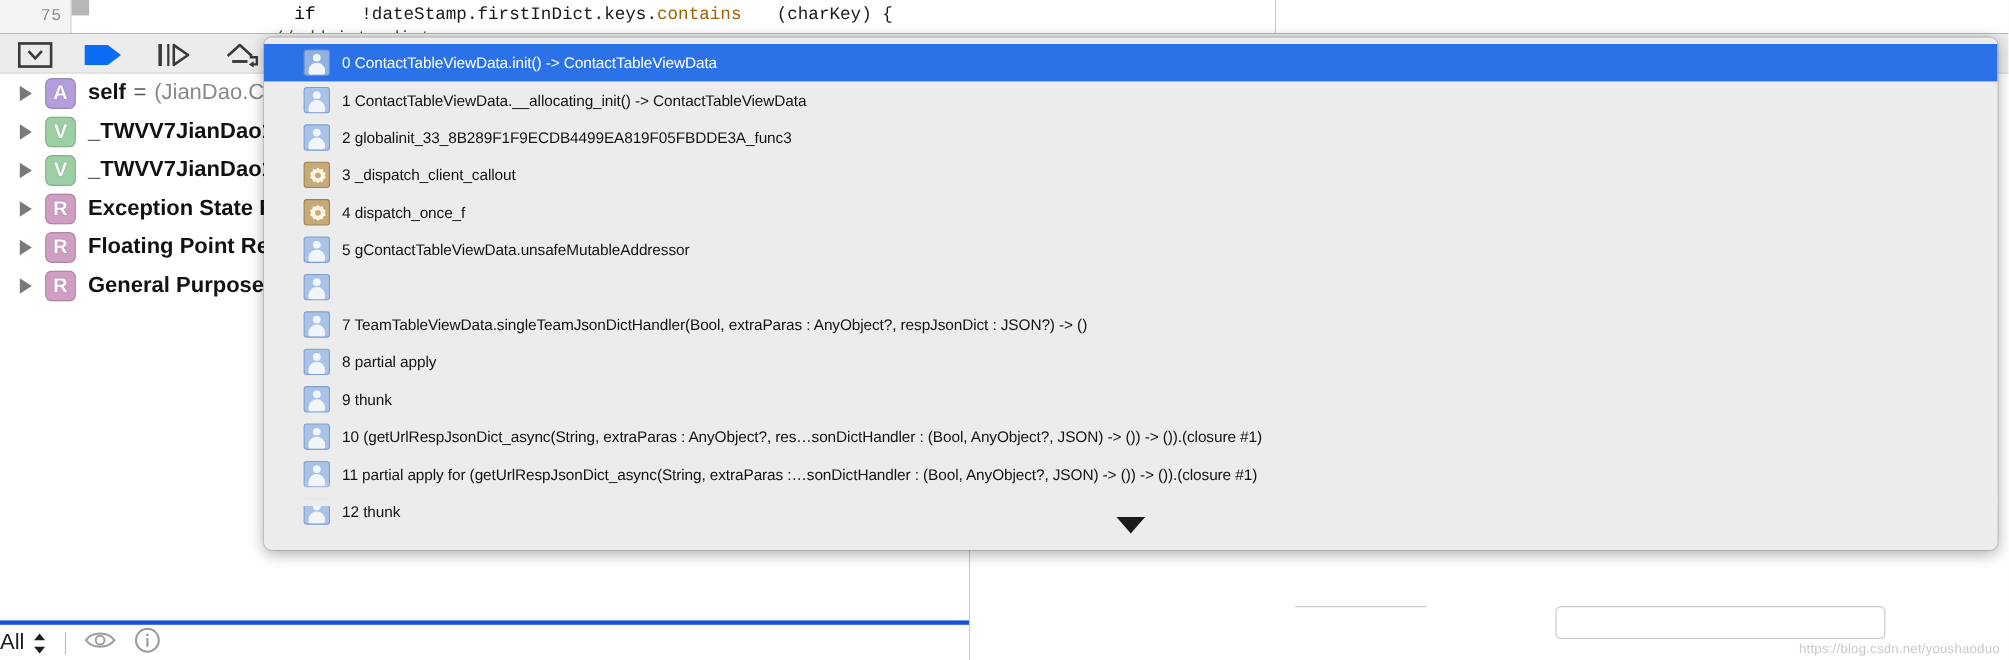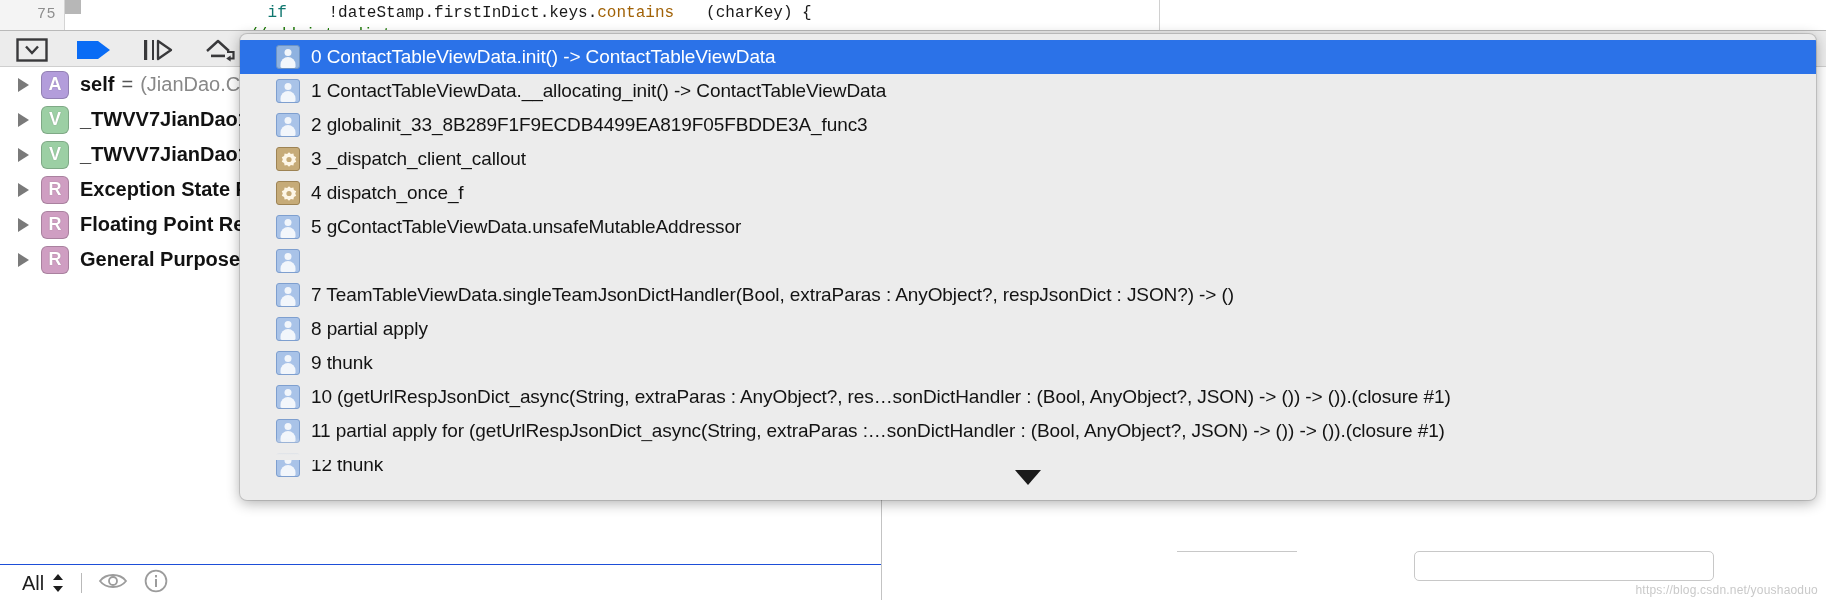--- a/index.html
+++ b/index.html
@@ -30,21 +30,21 @@
   .gutter-mark {
     position: absolute; left: 65px; top: 0; width: 16px; height: 14px;
     background: #b7b7b7;
   }
   .code-line {
     position: absolute; font-family: "Liberation Mono", monospace;
     font-size: 16px; white-space: pre; letter-spacing: 0px;
   }
   .code-line.l1 { left: 210px; top: -14px; }
   .code-line.l2 { left: 248px; top: 5px; margin-top: 21px; }
-  .tk-kw { color: #0f766e; }
+  .tk-kw { color: #000000; }
   .tk-plain { color: #1a1a1a; padding-left: 32px; }
   .tk-prop { color: #a16207; }
   .tk-comment { color: #177500; }
   .editor-edge-r {
     position: absolute; left: 1159px; top: 0; width: 1px; height: 30px;
     background: #d0d0d0;
   }
 
   
   .debug-area {
@@ -102,22 +102,22 @@
   .var-eq {
     font-size: 20px; color: #555; margin: 0 7px; font-weight: normal;
   }
   .var-val {
     font-size: 20px; color: #888; white-space: nowrap; font-weight: normal;
   }
 
   
   .filter-bar {
     position: absolute; left: 0; top: 533px; width: 881px; height: 37px;
-    background: #ffffff; border-top: 1px solid #1d4ed8;
-    display: flex; align-items: center; padding-left: 22px;
+    background: #ffffff; border-top: 4px solid #1d4ed8;
+    display: flex; align-items: center; 
   }
   .filter-scope {
     display: flex; align-items: center; gap: 7px; cursor: default;
   }
   .filter-scope-label { font-size: 20px; color: #1d1d1d; }
   .sep-vert {
     width: 1px; height: 20px; background: #b9b9b9; margin: 0 16px;
   }
   .circ-icon { margin-right: 16px; cursor: default; }
 
@@ -170,21 +170,21 @@
   }
   .icon-person .body {
     position: absolute; left: 50%; top: 11px; transform: translateX(-50%);
     width: 15px; height: 11px; background: #f2f6fb;
     border-radius: 8px 8px 2px 2px;
   }
   .stack-item.selected .icon-person { background: #8fb2e0; border-color: #6d93c4; }
   .icon-gear { background: #c6ab78; border: 1px solid #9d8354; }
   .icon-gear svg { position: absolute; left: 3px; top: 3px; }
   .stack-label {
-    font-size: 19px; color: #131313; letter-spacing: -0.1px;
+    font-size: 14px; color: #131313; letter-spacing: -0.1px;
   }
   .stack-item.selected .stack-label { color: #ffffff; }
   .scroll-arrow {
     position: absolute; left: 0; right: 0; bottom: 6px;
     display: flex; align-items: center; justify-content: center;
     height: 34px;
   }
   .scroll-arrow .tri {
     width: 0; height: 0;
     border-left: 13px solid transparent;

